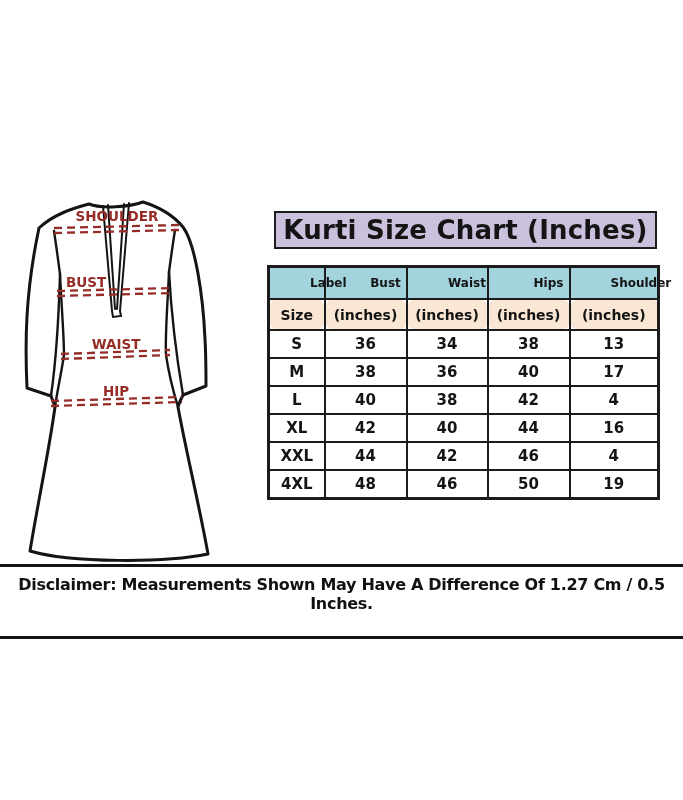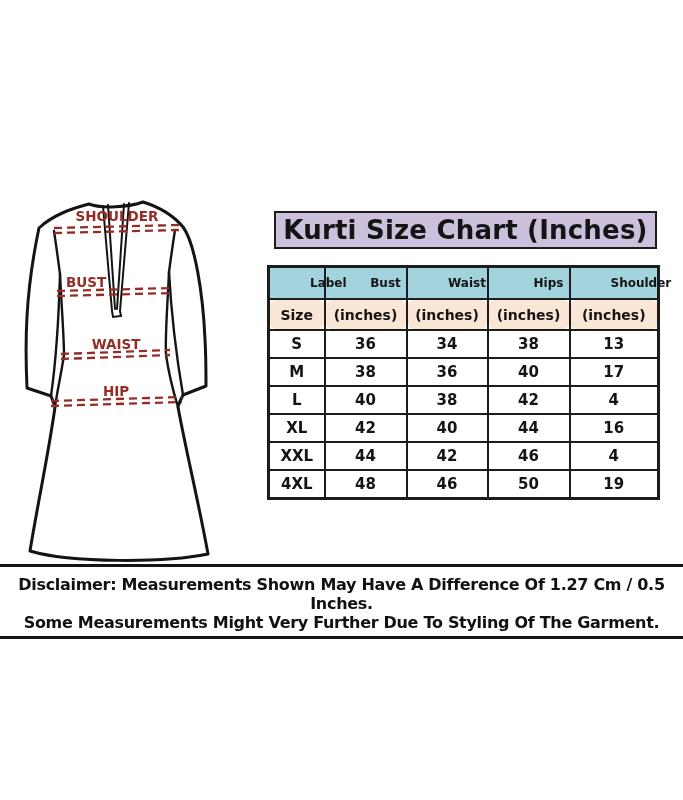--- a/index.html
+++ b/index.html
@@ -158,17 +158,16 @@
         <td>46</td>
         <td>50</td>
         <td>19</td>
       </tr>
     </tbody>
   </table>
 
   <div class="rule rule-top"></div>
   <div class="disclaimer">
     <div>Disclaimer: Measurements Shown May Have A Difference Of 1.27 Cm / 0.5 Inches.</div>
-    <div>Some Measurements Might Very Further Due To Styling Of The Garment.</div>
   </div>
   <div class="rule rule-bottom"></div>
 
 </div>
 
 </body></html>

